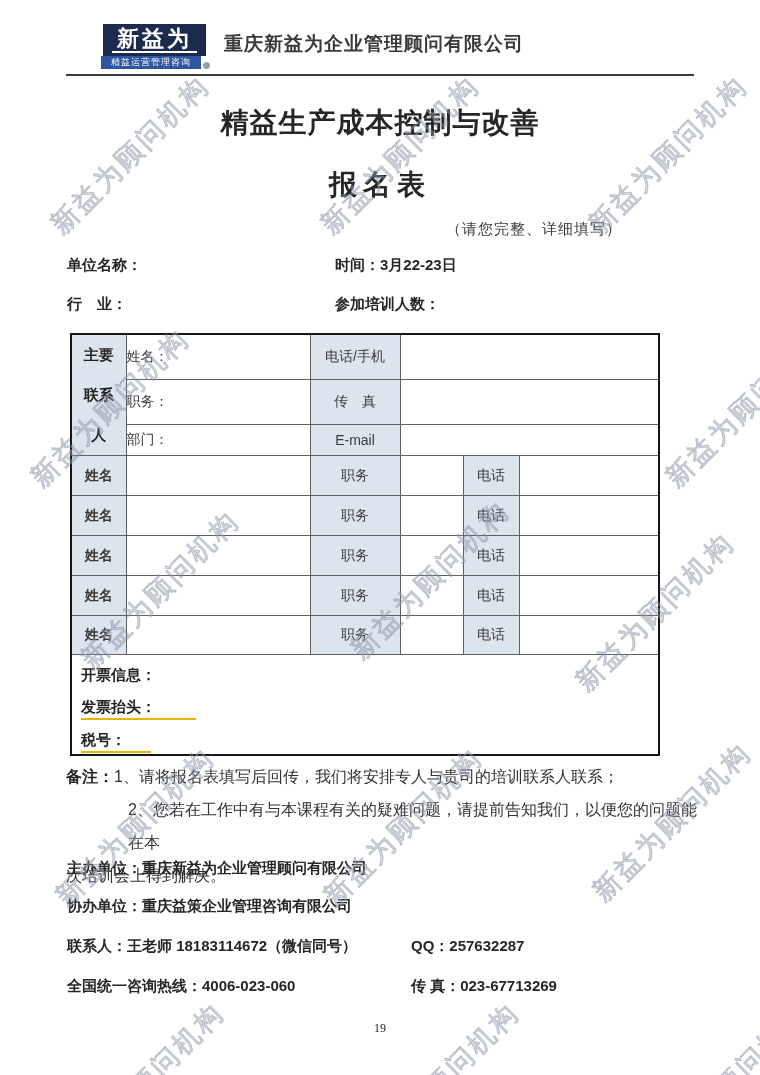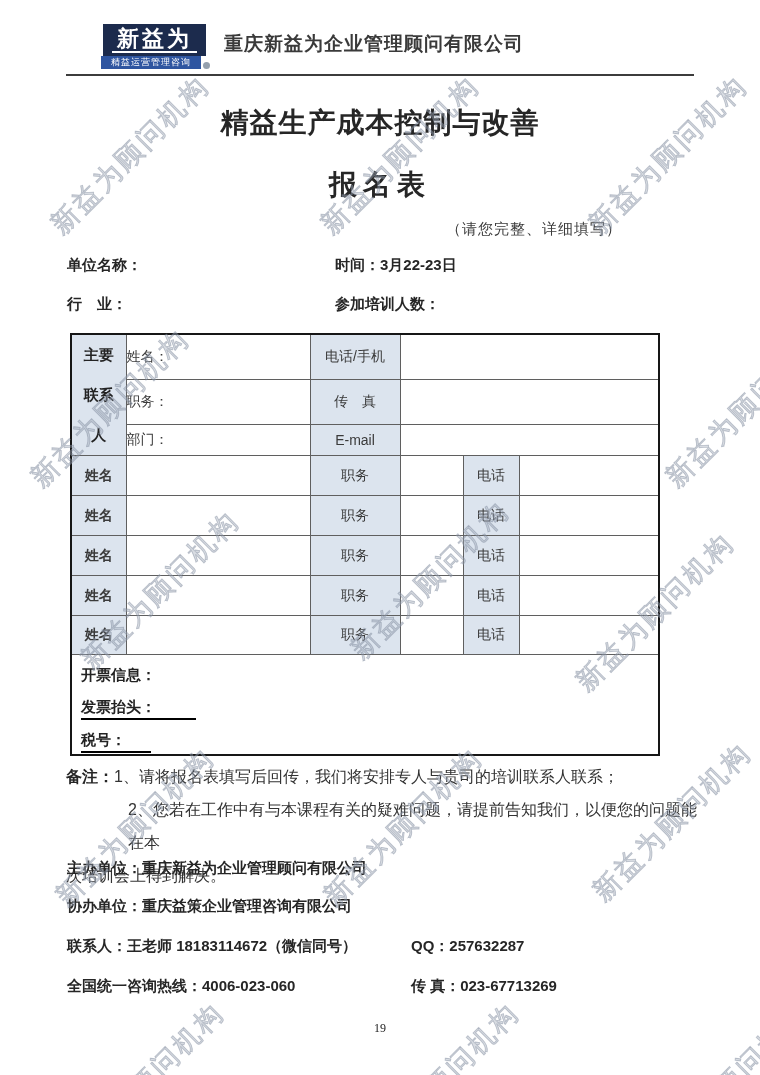--- a/index.html
+++ b/index.html
@@ -58,21 +58,21 @@
   table.form td { border:1px solid #5f5f5f; font-size:14px; color:#3a3a3a; padding:0; overflow:hidden; }
   td.blue { background:#dce4ee; }
   td.c { text-align:center; }
   td.lbl-b { padding-left:10px; }
   .grp { font-weight:bold; font-size:15px; color:#232323; text-align:center; line-height:40px; }
   .pname { font-weight:bold; font-size:15px; color:#232323; }
   .invoice-cell { vertical-align:top; }
   .inv-wrap { padding:11px 0 0 9px; font-size:15px; font-weight:bold; color:#232323; }
   .inv-line1 { margin-bottom:13px; }
   .inv-line2 { margin-bottom:11px; }
-  .uline { display:inline-block; border-bottom:2px solid #000000; padding-bottom:1px; }
+  .uline { display:inline-block; border-bottom:2px solid #eab308; padding-bottom:1px; }
   .ext40 { padding-right:40px; }
   .ext25 { padding-right:25px; }
   
   .notes { position:absolute; left:66px; top:760px; width:632px; font-size:16px;
            color:#333333; line-height:33px; z-index:2; }
   .notes .nb { font-weight:bold; color:#262626; }
   .notes .indent { padding-left:62px; }
   
   .foot { position:absolute; left:67px; font-size:15px; font-weight:bold; color:#262626; z-index:2; white-space:nowrap; }
   .foot2 { position:absolute; left:411px; font-size:15px; font-weight:bold; color:#262626; z-index:2; white-space:nowrap; }

